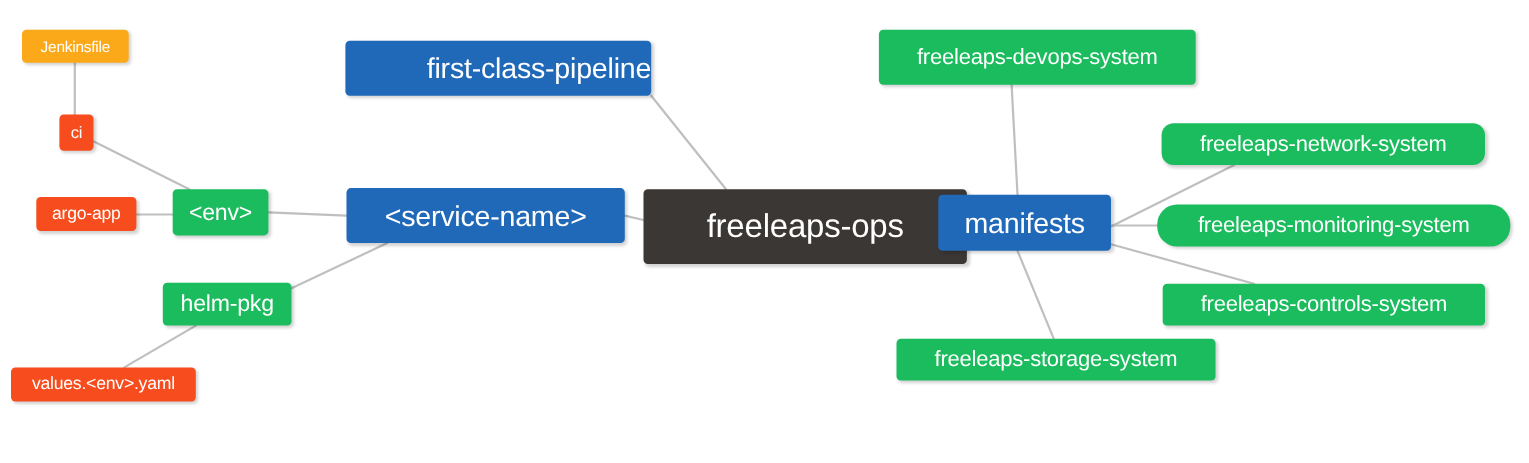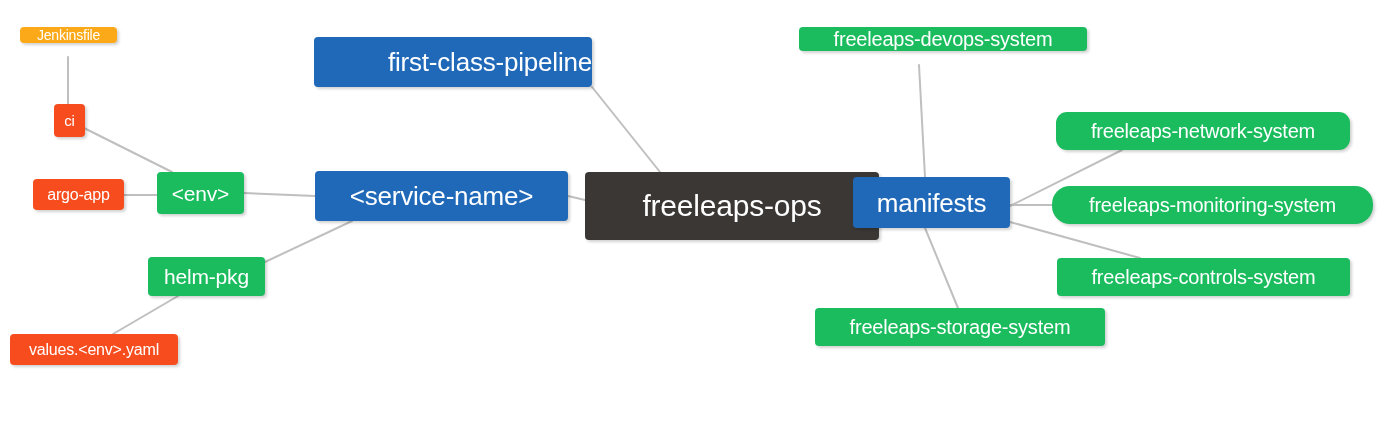--- a/index.html
+++ b/index.html
@@ -77,33 +77,33 @@
       </div>
       <div class="node" style="left: 853px; top: 177px; width: 157px; height: 51px; background: rgb(32, 105, 185); font-size: 26px;">
         <span class="node-label">manifests</span>
       </div>
       <div class="node" style="left: 157px; top: 172px; width: 87px; height: 42px; background: rgb(26, 188, 94); font-size: 21px;">
         <span class="node-label">&lt;env&gt;</span>
       </div>
       <div class="node" style="left: 148px; top: 257px; width: 117px; height: 39px; background: rgb(26, 188, 94); font-size: 21px;">
         <span class="node-label">helm-pkg</span>
       </div>
-      <div class="node" style="left: 20px; top: 27px; width: 97px; height: 16px; background: rgb(251, 169, 25); font-size: 14px;">
+      <div class="node" style="left: 20px; top: 27px; width: 97px; height: 30px; background: rgb(251, 169, 25); font-size: 14px;">
         <span class="node-label">Jenkinsfile</span>
       </div>
       <div class="node" style="left: 54px; top: 104px; width: 31px; height: 33px; background: rgb(247, 77, 30); font-size: 15px;">
         <span class="node-label">ci</span>
       </div>
       <div class="node" style="left: 33px; top: 179px; width: 91px; height: 31px; background: rgb(247, 77, 30); font-size: 16px;">
         <span class="node-label">argo-app</span>
       </div>
       <div class="node" style="left: 10px; top: 334px; width: 168px; height: 31px; background: rgb(247, 77, 30); font-size: 16px;">
         <span class="node-label">values.&lt;env&gt;.yaml</span>
       </div>
-      <div class="node" style="left: 799px; top: 27px; width: 288px; height: 24px; background: rgb(26, 188, 94); font-size: 20px;">
+      <div class="node" style="left: 799px; top: 27px; width: 288px; height: 50px; background: rgb(26, 188, 94); font-size: 20px;">
         <span class="node-label">freeleaps-devops-system</span>
       </div>
       <div class="node" style="left: 1056px; top: 112px; width: 294px; height: 38px; background: rgb(26, 188, 94); font-size: 20px; border-radius: 11px;">
         <span class="node-label">freeleaps-network-system</span>
       </div>
       <div class="node" style="left: 1052px; top: 186px; width: 321px; height: 38px; background: rgb(26, 188, 94); font-size: 20px; border-radius: 18px;">
         <span class="node-label">freeleaps-monitoring-system</span>
       </div>
       <div class="node" style="left: 1057px; top: 258px; width: 293px; height: 38px; background: rgb(26, 188, 94); font-size: 20px; align-items: center;">
         <span class="node-label">freeleaps-controls-system</span>

